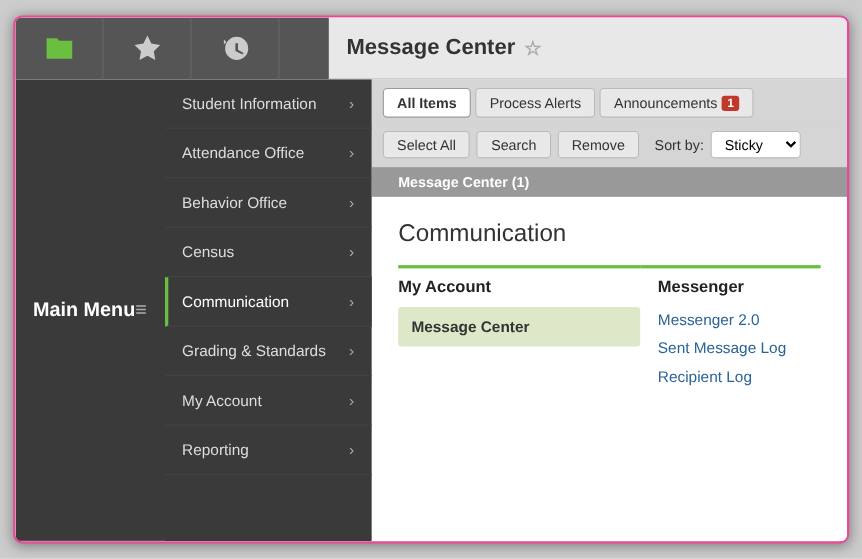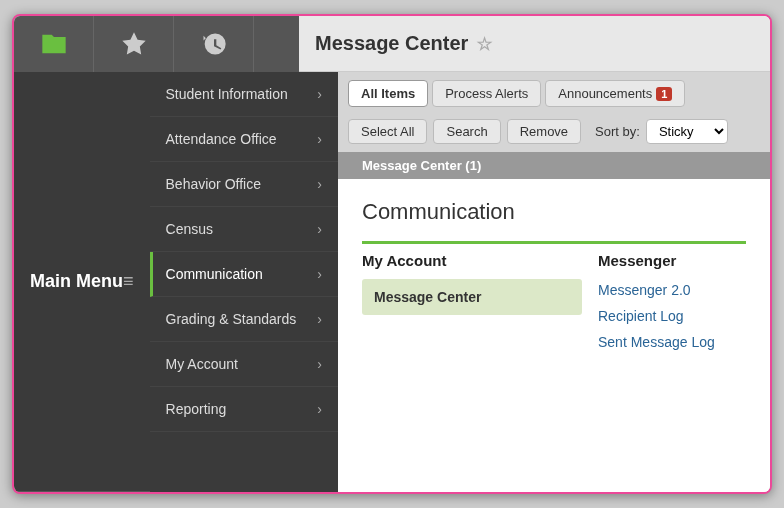--- a/index.html
+++ b/index.html
@@ -356,20 +356,20 @@
         <div class="two-col">
 
           <div class="col-left">
             <div class="col-header">My Account</div>
             <div class="menu-link-item">Message Center</div>
           </div>
 
           <div class="col-right">
             <div class="right-col-header">Messenger</div>
             <a class="right-link">Messenger 2.0</a>
+            <a class="right-link">Sent Message Log</a>
             <a class="right-link">Recipient Log</a>
-            <a class="right-link">Sent Message Log</a>
           </div>
         </div>
       </div>
     </div>
   </div>
 </div>
 
 </body></html>

